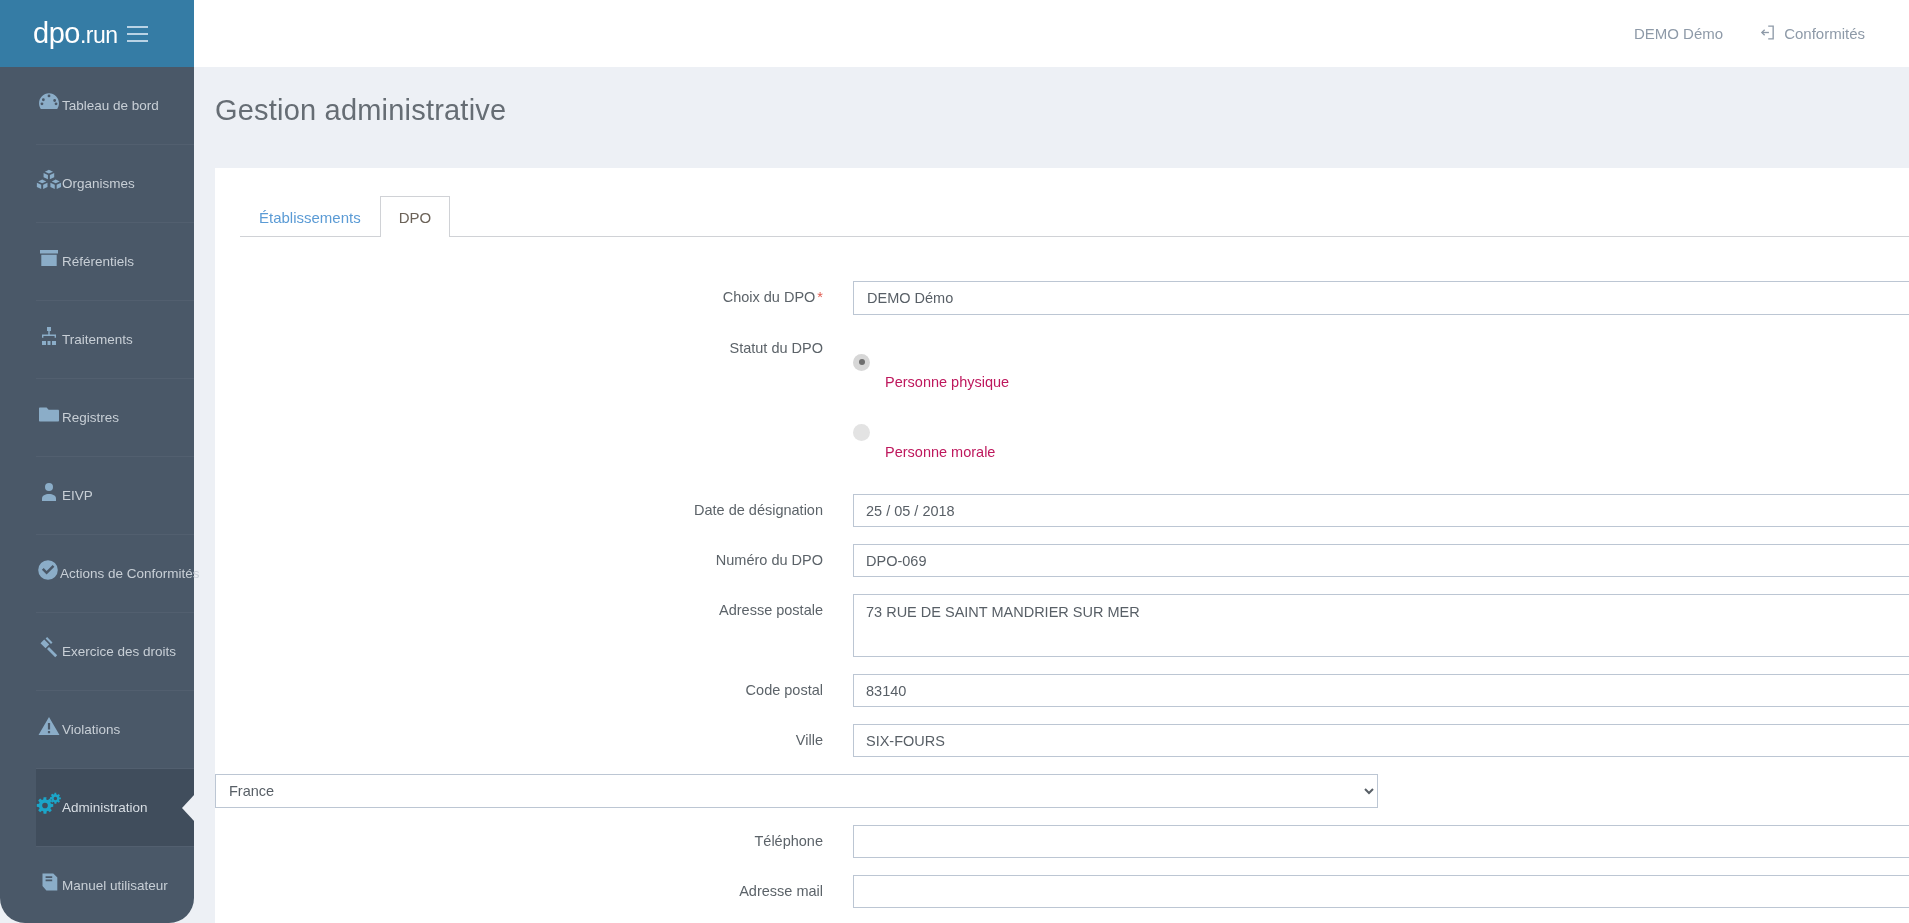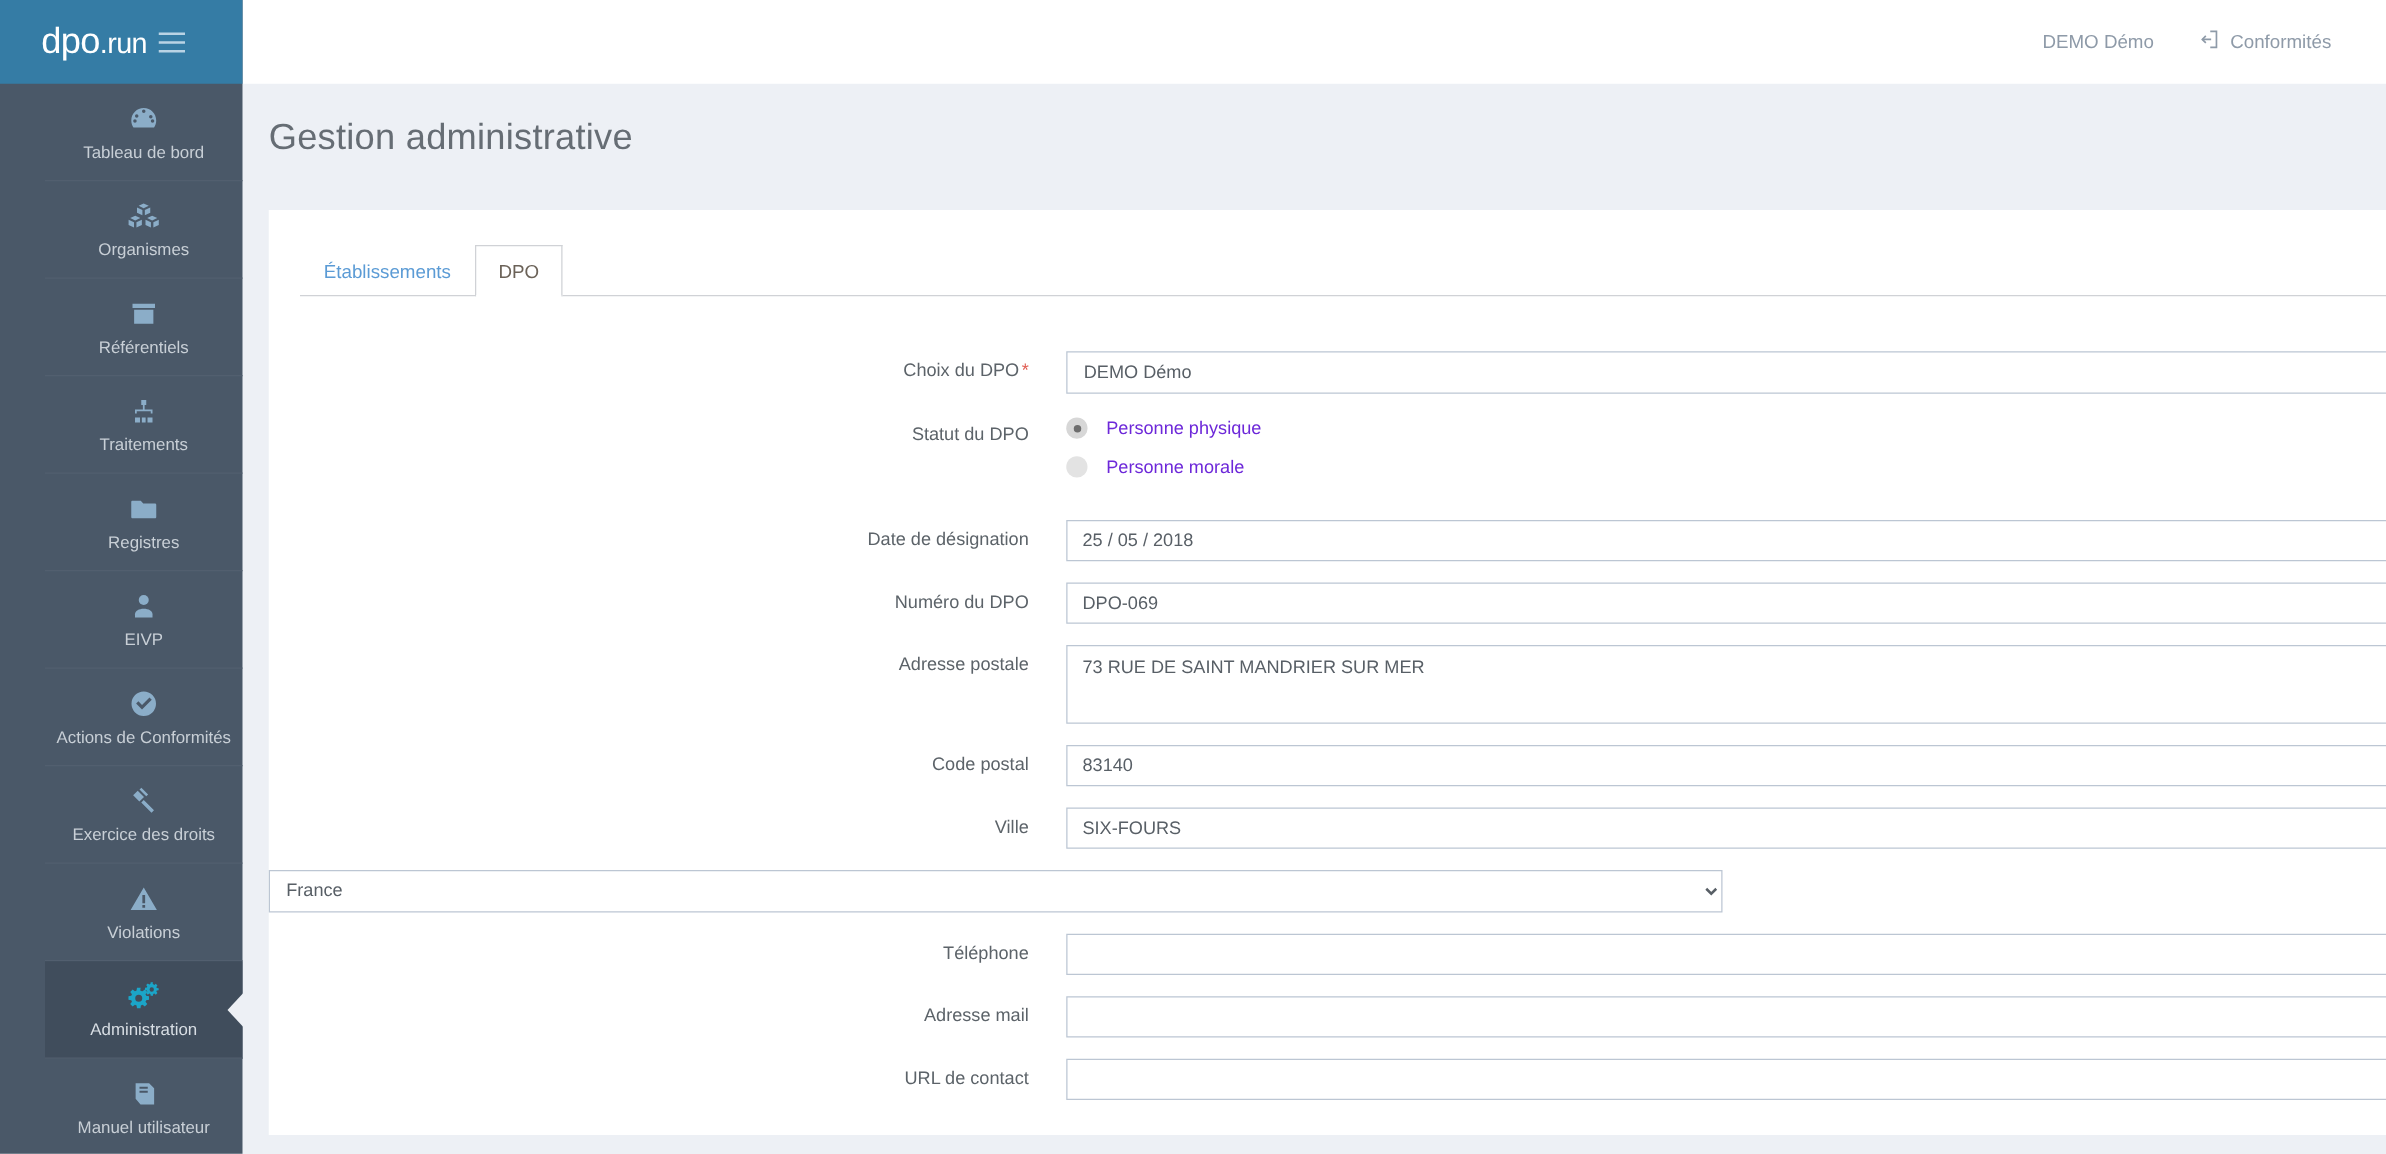--- a/index.html
+++ b/index.html
@@ -11,20 +11,21 @@
     background: #edf0f5;
     font-family: "Liberation Sans", sans-serif;
   }
 
   
   #sidebar {
     position: absolute; left: 0; top: 0;
     width: 194px; height: 923px;
     background: #4a5868;
     z-index: 5;
+    border-radius: 25px;
   }
   #brand {
     height: 67px;
     background: #357ca5;
     display: flex; align-items: center;
     position: relative;
   }
   #brand-logo {
     color: #ffffff;
     font-size: 29px;
@@ -42,22 +43,22 @@
   }
   #hamburger span {
     display: block; height: 2px; width: 100%;
     background: #b9d3e5;
   }
 
   .nav-item {
     position: relative;
     height: 78px;
     border-bottom: 1px solid #525f6f;
-    display: flex; flex-direction: column;
-    align-items: center; justify-content: center;
+    display: flex; flex-direction: row;
+    align-items: center; 
     cursor: pointer;
     text-decoration: none;
     margin-left: 36px;
   }
   .nav-item .nav-icon {
     width: 26px; height: 26px;
     display: flex; align-items: center; justify-content: center;
     margin-bottom: 7px;
   }
   .nav-item .nav-icon svg { display: block; }
@@ -232,21 +233,22 @@
   }
   .radio-row.checked .radio-mark { background: #d7d7d7; }
   .radio-row.checked .radio-mark::after {
     content: "";
     width: 6px; height: 6px;
     border-radius: 50%;
     background: #6d6d6d;
   }
   .radio-label {
     font-size: 14.5px;
-    color: #6d28d9;
+    color: #be185d;
+    margin-top: 40px;
   }
   .row-radios { margin-bottom: 34px; }
   .row-gap-top { margin-top: 9px; }
 </style>
 </head>
 <body>
 
 <div id="sidebar">
 
   <div id="brand">

